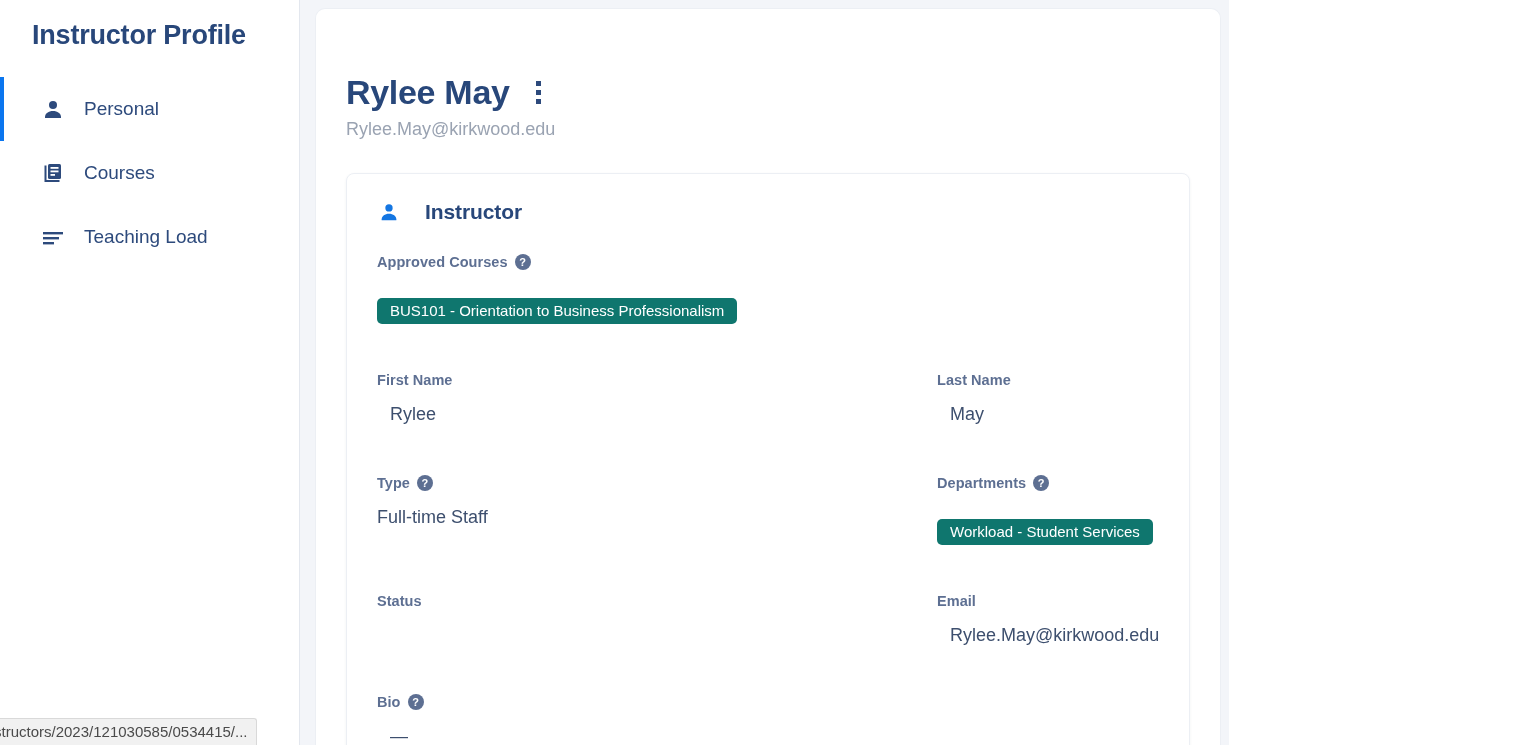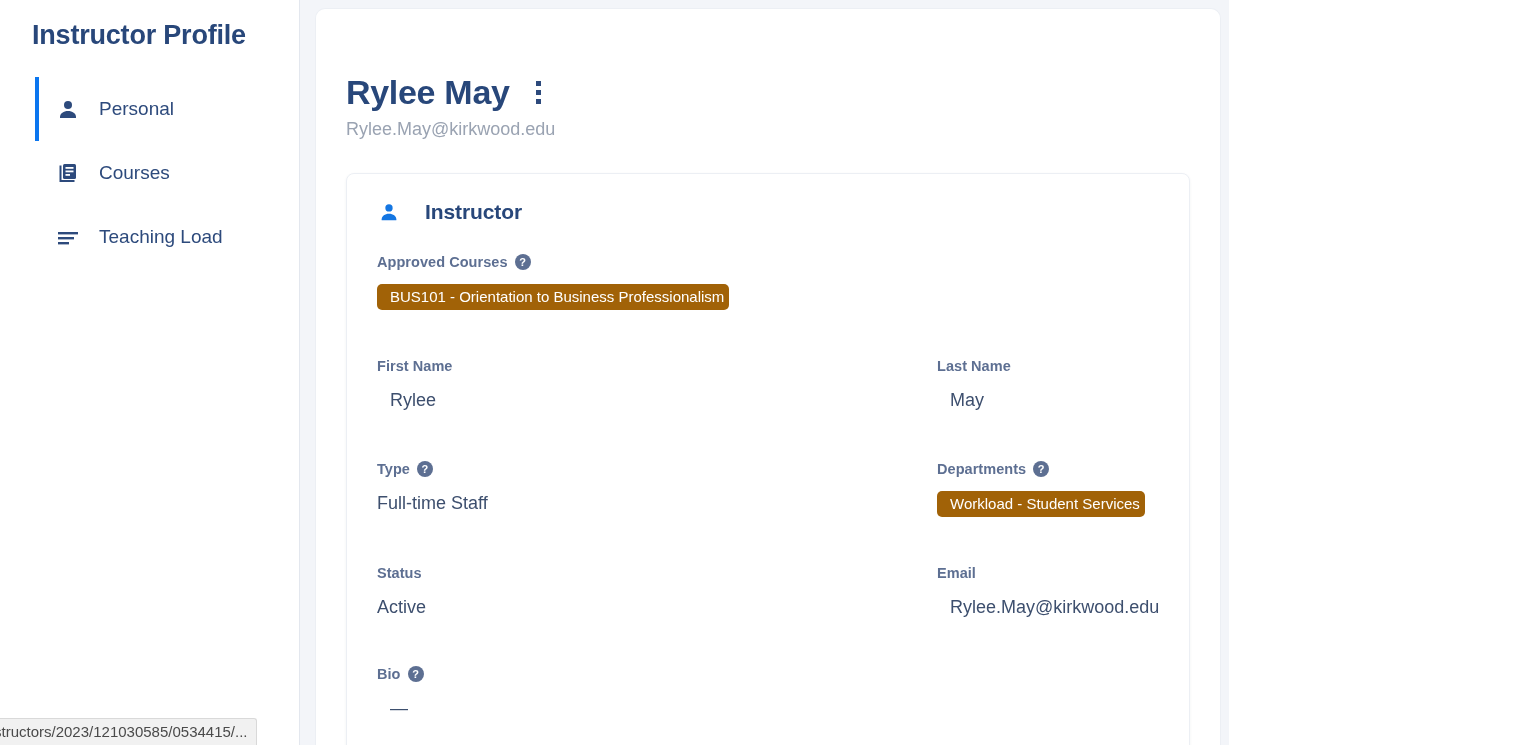--- a/index.html
+++ b/index.html
@@ -46,24 +46,23 @@
   }
 
   .nav {
     margin-top: 26px;
   }
 
   .nav-item {
     display: flex;
     align-items: center;
     height: 64px;
-    padding-left: 20px;
+    padding-left: 40px;
     position: relative;
     cursor: pointer;
-    margin-left: 35px;
   }
 
   .nav-item.active::before {
     content: "";
     position: absolute;
     left: 0;
     top: 0;
     width: 4px;
     height: 64px;
     background: #0b76ef;
@@ -210,26 +209,26 @@
   .field-value {
     font-size: 18px;
     color: #3d4f6e;
     margin-top: 16px;
     white-space: nowrap;
   }
   .field-value.indent { padding-left: 13px; }
 
   .badge {
     display: inline-block;
-    background: #a16207;
+    background: #0f766e;
     color: #ffffff;
     font-size: 15px;
-    padding: 4px 5px 5px 13px;
+    padding: 4px 13px 5px 13px;
     border-radius: 5px;
-    margin-top: 14px;
+    margin-top: 28px;
     white-space: nowrap;
     cursor: pointer;
   }
 
   .block { margin-bottom: 48px; }
 
   .grid2 {
     display: grid;
     grid-template-columns: 560px 1fr;
     column-gap: 0;
@@ -369,21 +368,20 @@
             </div>
             <span class="badge">Workload - Student Services</span>
           </div>
         </div>
 
         <div class="grid2 tight">
           <div>
             <div class="field-label">
               <span>Status</span>
             </div>
-            <div class="field-value">Active</div>
           </div>
           <div>
             <div class="field-label">
               <span>Email</span>
             </div>
             <div class="field-value indent">Rylee.May@kirkwood.edu</div>
           </div>
         </div>
 
         <div class="block">

